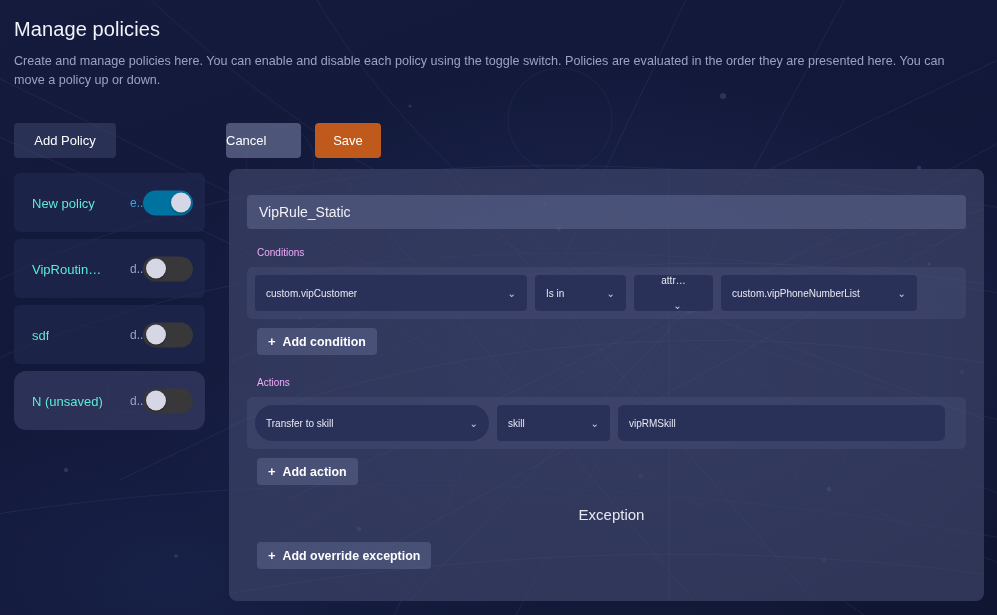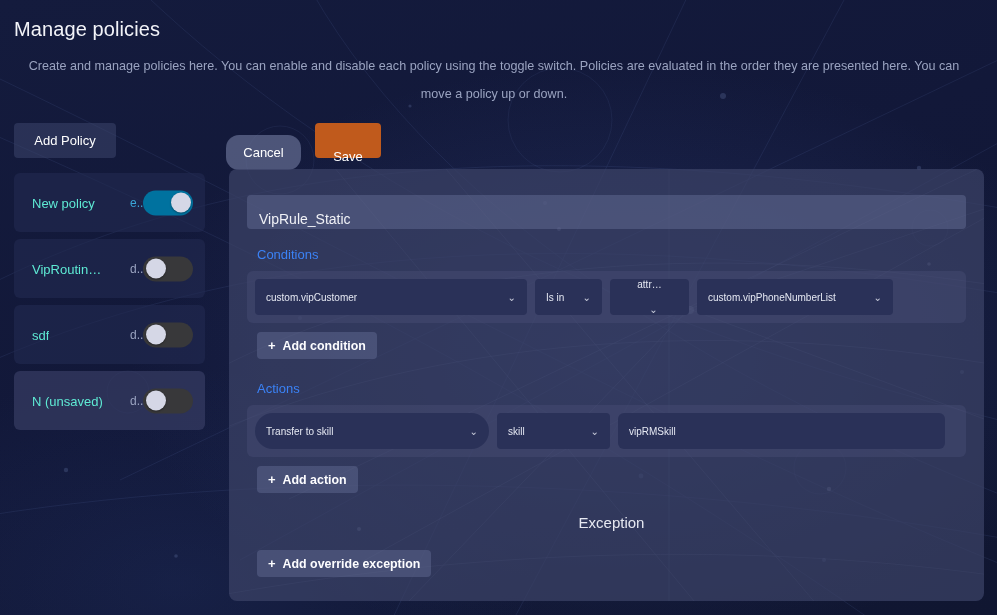--- a/index.html
+++ b/index.html
@@ -37,25 +37,24 @@
   .page-header { position: absolute; left: 14px; top: 18px; width: 960px; }
   .page-title {
     font-size: 20px;
     font-weight: 400;
     letter-spacing: .1px;
     color: #f2f3f8;
     margin-bottom: 11px;
   }
   .page-subtitle {
     font-size: 12.6px;
-    line-height: 28px;
+    line-height: 19px;
     color: #9aa3c0;
     max-width: 960px;
     font-weight: 400;
-    text-align: center;
   }
 
   
   .toolbar { position: absolute; left: 14px; top: 123px; height: 35px; }
   .btn {
     font-family: "Liberation Sans", sans-serif;
     font-size: 13px;
     border: none;
     border-radius: 4px;
     height: 35px;
@@ -67,40 +66,40 @@
     vertical-align: top;
   }
   .btn-add-policy {
     background: rgba(60,70,108,0.55);
     position: absolute; left: 0; top: 0;
     width: 102px; padding: 0;
     text-align: center;
   }
   .btn-cancel {
     background: rgba(104,113,150,0.68);
-    position: absolute; left: 212px; top: 12px;
-    width: 75px; padding: 0; text-align: center; border-radius: 13px;
+    position: absolute; left: 212px; top: 0;
+    width: 75px; padding: 0; text-align: left;
   }
   .btn-save {
     background: #c05a1c;
     position: absolute; left: 301px; top: 0;
-    width: 66px; padding: 16px; text-align: center;
+    width: 66px; padding: 0; text-align: center;
   }
 
   
   .policy-list { position: absolute; left: 14px; top: 173px; width: 191px; }
   .policy-item {
     height: 59px;
     border-radius: 6px;
     margin-bottom: 7px;
     position: relative;
     background: rgba(34,42,80,0.62);
     cursor: pointer;
   }
-  .policy-item.selected { background: rgba(54,60,98,0.72); }
+  .policy-item.selected { background: rgba(54,60,98,0.72); border-radius: 12px; }
   .policy-name {
     position: absolute;
     left: 18px;
     top: 50%;
     transform: translateY(-50%);
     font-size: 13px;
     color: #5eead4;
     max-width: 92px;
     white-space: nowrap;
     overflow: hidden;
@@ -156,29 +155,29 @@
   }
   .panel-texture { position: absolute; inset: 0; opacity: .5; }
 
   .panel-inner { position: relative; padding: 26px 18px 0 18px; }
 
   .rule-name-bar {
     height: 34px;
     border-radius: 4px;
     background: rgba(104,112,152,0.45);
     line-height: 34px;
-    padding: 7px 12px;
+    padding: 0 12px;
     font-size: 14px;
     color: #f0f1f6;
     margin-bottom: 18px;
   }
 
   .section-label {
-    font-size: 13px;
-    color: #3b82f6;
+    font-size: 10px;
+    color: #f0abfc;
     margin: 0 0 9px 10px;
   }
   .section-label.actions { margin-top: 22px; }
 
   .row-group {
     background: rgba(74,81,121,0.40);
     border-radius: 6px;
     padding: 8px;
     display: flex;
     gap: 8px;
@@ -205,21 +204,21 @@
     text-overflow: ellipsis;
   }
   .chev {
     margin-left: 8px;
     flex: 0 0 auto;
     opacity: .85;
   }
   .field.text-input { cursor: text; border-radius: 6px; }
 
   .cond-1 { width: 272px; }
-  .cond-2 { width: 67px; }
+  .cond-2 { width: 91px; }
   .cond-3 { width: 79px; flex-direction: column; }
   .cond-4 { width: 196px; }
 
   .act-1 { width: 234px; border-radius: 18px; }
   .act-2 { width: 113px; gap: 24px; }
   .act-3 { width: 327px; }
 
   .add-btn {
     margin: 9px 0 0 10px;
     display: inline-flex;

